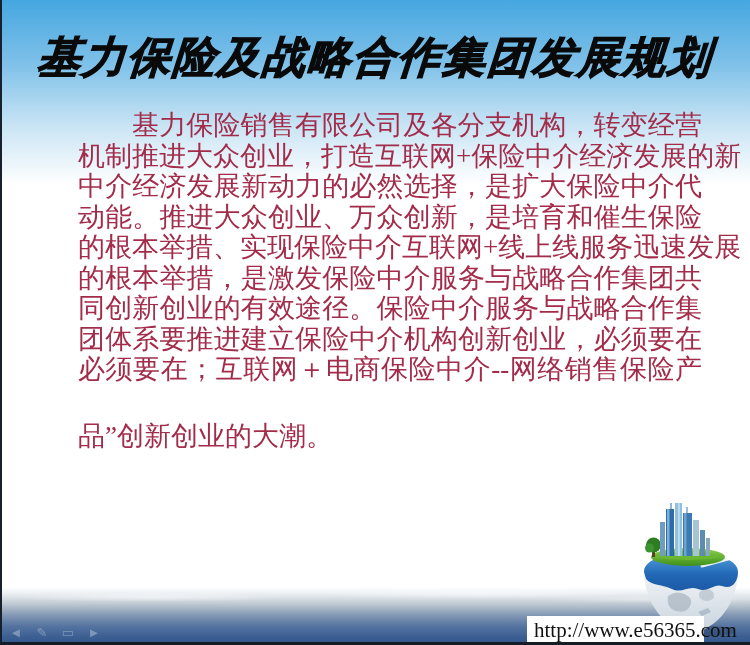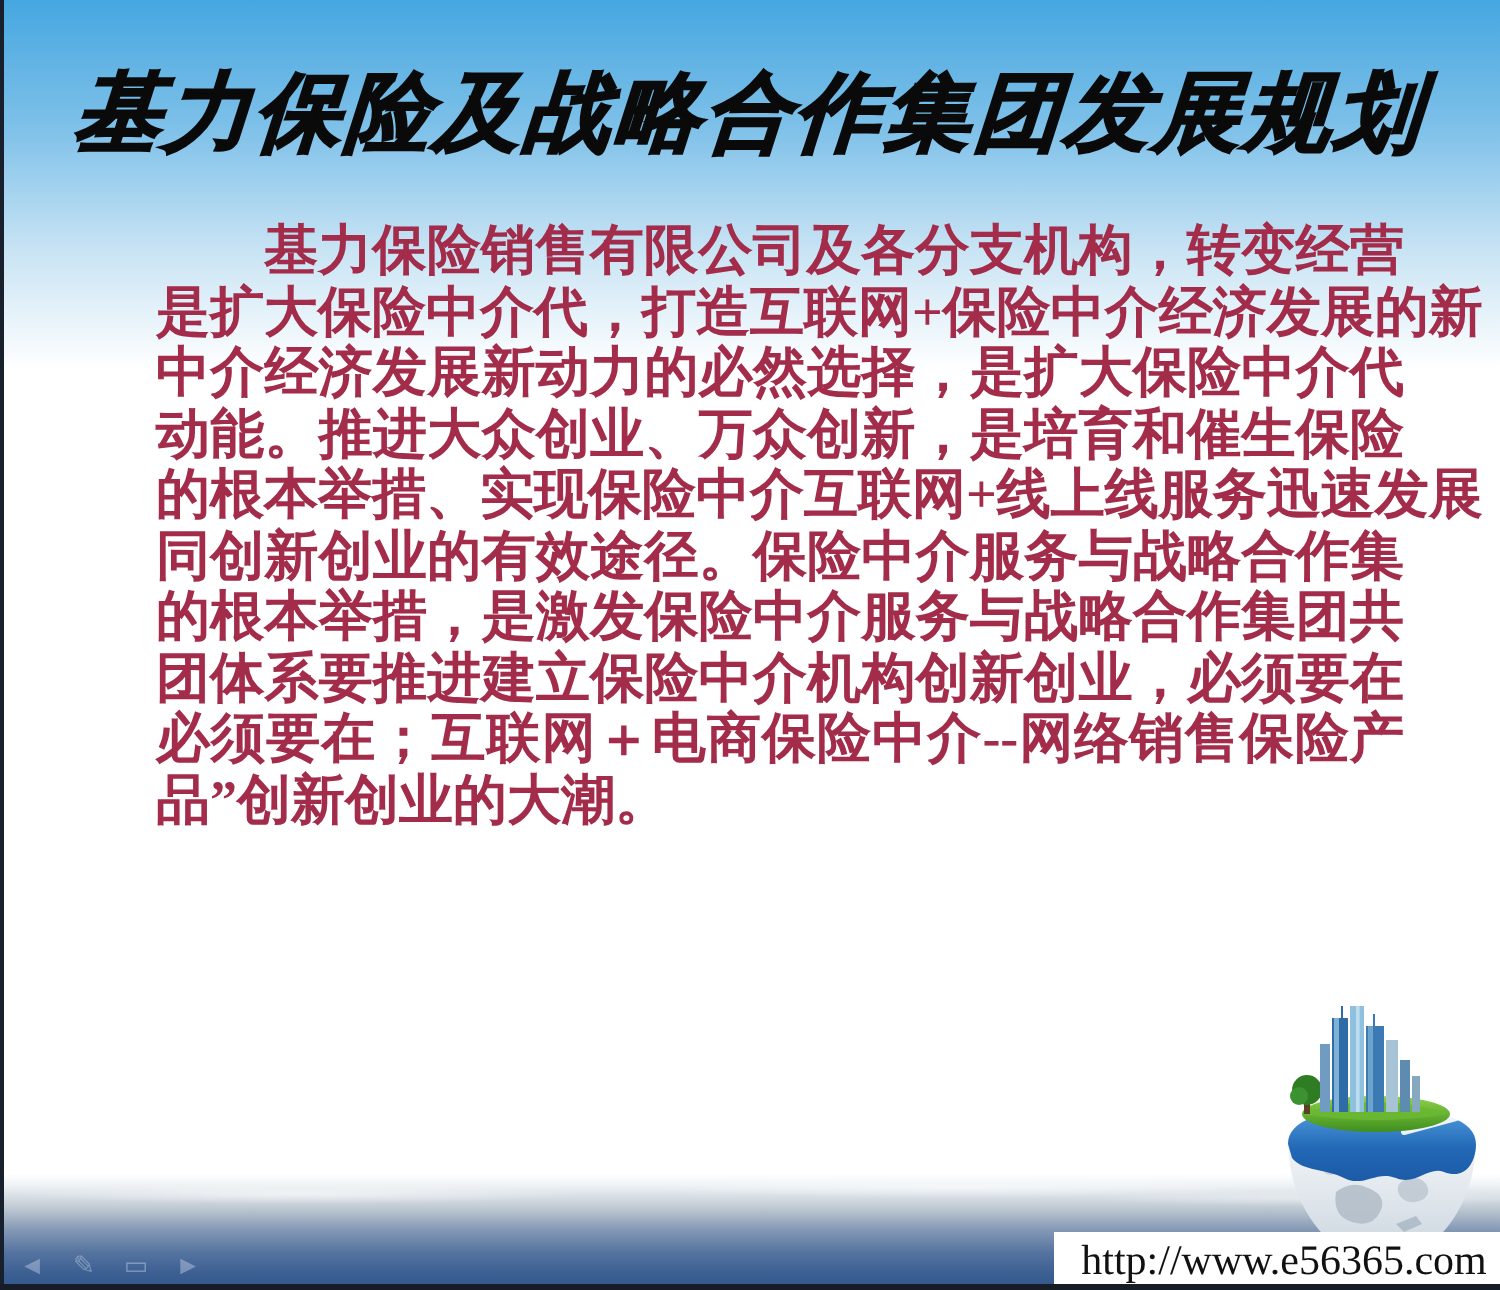--- a/index.html
+++ b/index.html
@@ -35,24 +35,23 @@
     position:absolute;left:78px;top:110px;width:624px;
     font-family:"Liberation Serif","DejaVu Serif",serif;
     font-size:27px;line-height:30.5px;
     color:#a22c4a;
     z-index:2;
   }
   .body-line{
     text-align:justify;
     text-align-last:justify;
     white-space:nowrap;
-    font-weight:bold;
   }
   .body-line:first-child{text-indent:2em;}
-  .body-line:last-child{text-align-last:left;}
+  .body-line:last-child{text-align-last:left;margin-top:36px;}
 
   
   .water{
     position:absolute;left:0;bottom:0;width:750px;height:58px;z-index:1;
     background:
       radial-gradient(140px 5px at 150px 10px, rgba(255,255,255,.55), rgba(255,255,255,0)),
       radial-gradient(160px 5px at 480px 7px, rgba(255,255,255,.45), rgba(255,255,255,0)),
       radial-gradient(120px 4px at 660px 12px, rgba(255,255,255,.4), rgba(255,255,255,0)),
       linear-gradient(180deg,
         rgba(255,255,255,0) 0%,
@@ -71,47 +70,47 @@
     color:rgba(235,244,252,.34);
     font-size:13px;line-height:13px;
   }
   .nav-icons span{display:inline-block;width:16px;text-align:center;cursor:pointer;}
 
   
   .globe{position:absolute;left:640px;top:500px;width:102px;height:140px;z-index:2;}
 
   
   .url-box{
-    position:absolute;left:527px;top:616px;width:223px;height:29px;
+    position:absolute;left:527px;top:616px;width:177px;height:29px;
     background:#ffffff;z-index:5;
-    display:flex;align-items:center;justify-content:center;
+    display:flex;align-items:center;
   }
   .url-box .url{
     font-family:"Liberation Serif","DejaVu Serif",serif;
     font-size:21px;color:#111111;
     padding-left:7px;white-space:nowrap;
   }
 </style>
 </head>
 <body>
 
 <div class="slide">
 
   <div class="sky"></div>
 
   <div class="title">基力保险及战略合作集团发展规划</div>
 
   <div class="body-text">
       <div class="body-line">基力保险销售有限公司及各分支机构，转变经营</div>
-      <div class="body-line">是扩大保险中介代，打造互联网+保险中介经济发展的新</div>
+      <div class="body-line">机制推进大众创业，打造互联网+保险中介经济发展的新</div>
       <div class="body-line">中介经济发展新动力的必然选择，是扩大保险中介代</div>
       <div class="body-line">动能。推进大众创业、万众创新，是培育和催生保险</div>
       <div class="body-line">的根本举措、实现保险中介互联网+线上线服务迅速发展</div>
+      <div class="body-line">的根本举措，是激发保险中介服务与战略合作集团共</div>
       <div class="body-line">同创新创业的有效途径。保险中介服务与战略合作集</div>
-      <div class="body-line">的根本举措，是激发保险中介服务与战略合作集团共</div>
       <div class="body-line">团体系要推进建立保险中介机构创新创业，必须要在</div>
       <div class="body-line">必须要在；互联网＋电商保险中介--网络销售保险产</div>
       <div class="body-line">品”创新创业的大潮。</div>
     </div>
 
   <div class="water"></div>
 
   <div class="nav-icons">
     <span>◄</span>
     <span>✎</span>

